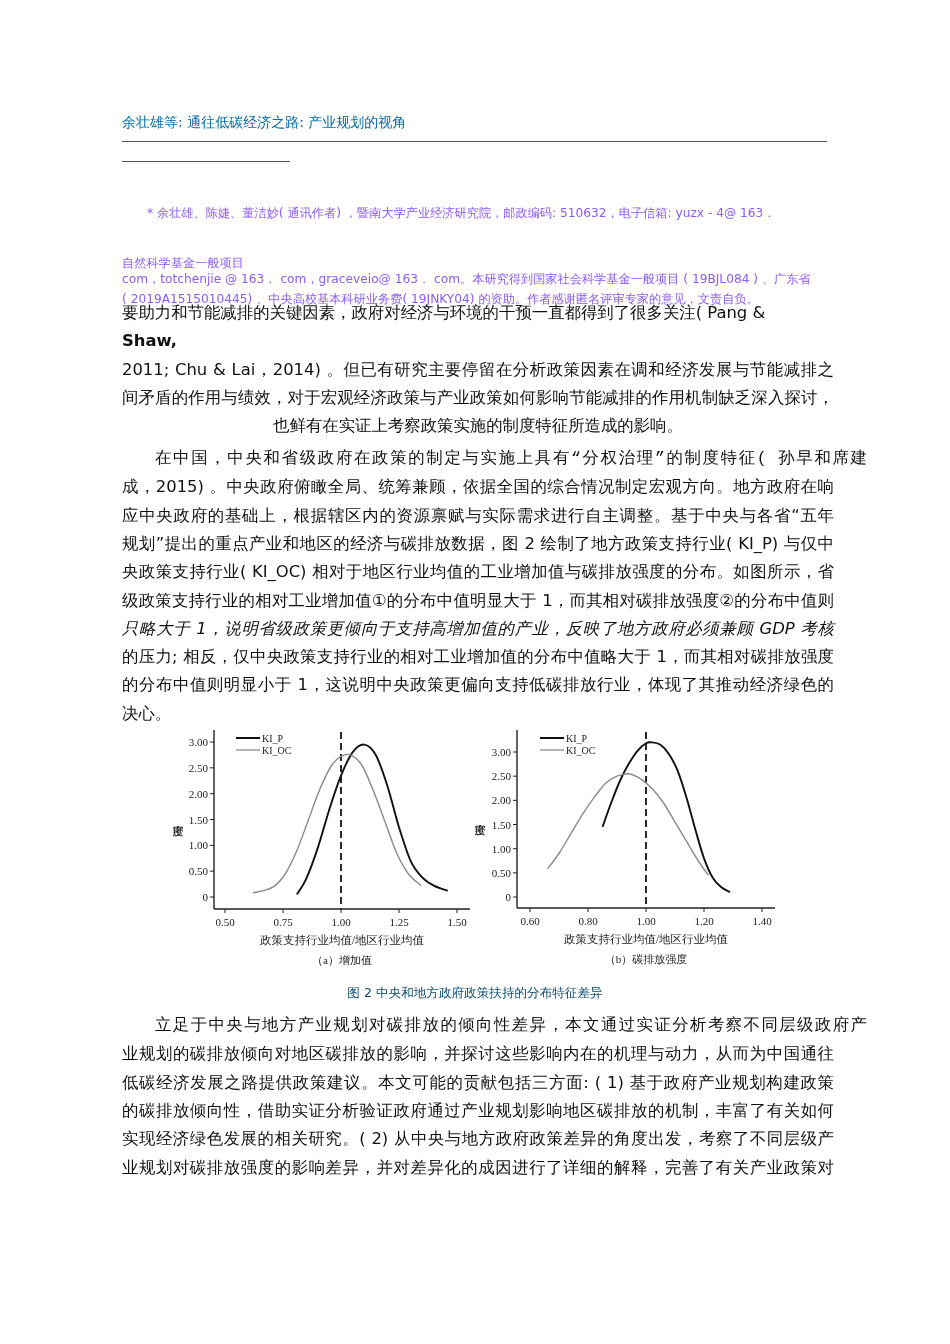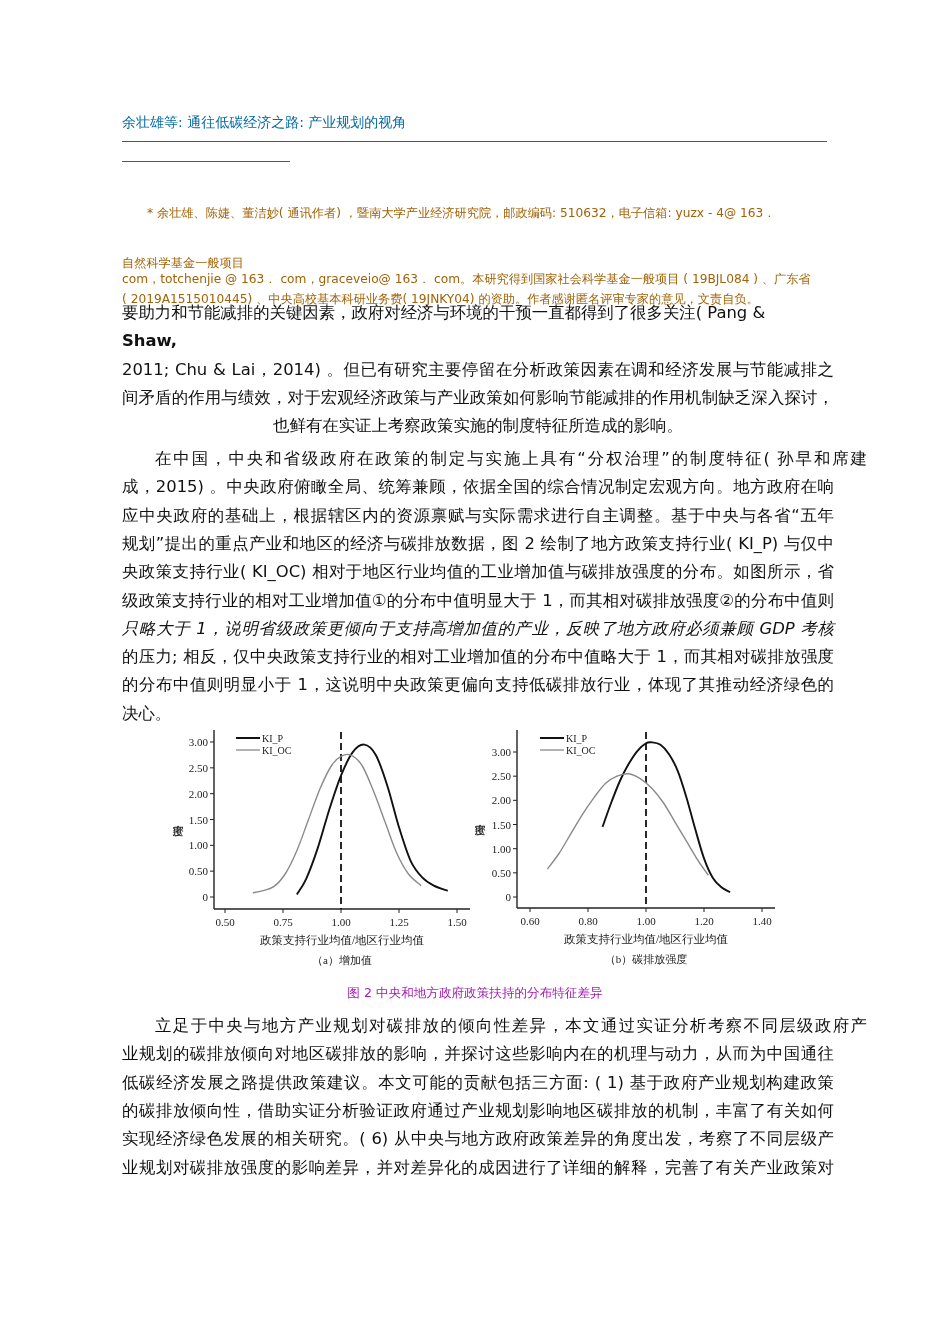--- a/index.html
+++ b/index.html
@@ -1,27 +1,27 @@
 <!DOCTYPE html>
 <html><head>
 <meta charset="utf-8">
 <style>
   html, body { margin:0; padding:0; background:#ffffff; }
   body { width:950px; height:1344px; position:relative; overflow:hidden;
          font-family:"DejaVu Sans", sans-serif; color:#111; }
   .running-head { position:absolute; left:122px; top:114px; font-size:14px; color:#0369a1; }
   .head-rule { position:absolute; left:122px; top:141px; width:705px; height:1px; background:#555; }
   .fn-rule { position:absolute; left:122px; top:161px; width:168px; height:1px; background:#555; }
-  .footnote { position:absolute; left:122px; width:710px; font-size:12.2px; color:#a16207; line-height:21px; }
+  .footnote { position:absolute; left:122px; width:710px; font-size:12.2px; color:#8b5cf6; line-height:21px; }
   .body-line { position:absolute; left:122px; width:712px; font-size:16.4px; line-height:28px; color:#111; white-space:nowrap; }
-  .indent { padding-left:33px; }
+  .indent { padding-left:33px;font-family:Liberation Mono, monospace; }
   .justify { text-align:justify; text-align-last:justify; white-space:normal; }
   .chart-wrap { position:absolute; }
   svg text { font-family:"Liberation Serif", serif; }
-  .fig-caption { position:absolute; left:0; width:950px; top:985px; text-align:center; font-size:12.6px; color:#a21caf; }
+  .fig-caption { position:absolute; left:0; width:950px; top:985px; text-align:center; font-size:12.6px; color:#0c4a6e; }
 </style>
 </head>
 <body>
 
 <div class="running-head">余壮雄等: 通往低碳经济之路: 产业规划的视角</div>
 <div class="head-rule"></div>
 <div class="fn-rule"></div>
 
 <div class="footnote" style="top:203px; padding-left:25px; width:690px;">* 余壮雄、陈婕、董洁妙( 通讯作者) ，暨南大学产业经济研究院，邮政编码: 510632，电子信箱: yuzx - 4@ 163．</div>
 <div class="footnote" style="top:229px;margin-top:40px;">com，totchenjie @ 163． com，graceveio@ 163． com。本研究得到国家社会科学基金一般项目 ( 19BJL084 ) 、广东省</div>
@@ -45,21 +45,21 @@
     <div class="body-line justify" style="top: 614.8px; font-style: italic;">只略大于 1，说明省级政策更倾向于支持高增加值的产业，反映了地方政府必须兼顾 GDP 考核</div>
     <div class="body-line justify" style="top: 643.1px;">的压力; 相反，仅中央政策支持行业的相对工业增加值的分布中值略大于 1，而其相对碳排放强度</div>
     <div class="body-line justify" style="top: 671.4px;">的分布中值则明显小于 1，这说明中央政策更偏向支持低碳排放行业，体现了其推动经济绿色的</div>
     <div class="body-line" style="top: 699.7px;">决心。</div>
   </div>
 <div id="para3">
     <div class="body-line indent justify" style="top: 1012px;">立足于中央与地方产业规划对碳排放的倾向性差异，本文通过实证分析考察不同层级政府产</div>
     <div class="body-line justify" style="top: 1040.3px;">业规划的碳排放倾向对地区碳排放的影响，并探讨这些影响内在的机理与动力，从而为中国通往</div>
     <div class="body-line justify" style="top: 1068.6px;">低碳经济发展之路提供政策建议。本文可能的贡献包括三方面: ( 1) 基于政府产业规划构建政策</div>
     <div class="body-line justify" style="top: 1096.9px;">的碳排放倾向性，借助实证分析验证政府通过产业规划影响地区碳排放的机制，丰富了有关如何</div>
-    <div class="body-line justify" style="top: 1125.2px;">实现经济绿色发展的相关研究。( 6) 从中央与地方政府政策差异的角度出发，考察了不同层级产</div>
+    <div class="body-line justify" style="top: 1125.2px;">实现经济绿色发展的相关研究。( 2) 从中央与地方政府政策差异的角度出发，考察了不同层级产</div>
     <div class="body-line justify" style="top: 1153.5px;">业规划对碳排放强度的影响差异，并对差异化的成因进行了详细的解释，完善了有关产业政策对</div>
   </div>
 
 <div class="chart-wrap" style="left:160px; top:725px;">
   <svg id="chart-a" width="320" height="250">
       <line x1="54" y1="5" x2="54" y2="184" stroke="#222" stroke-width="1.4"></line>
       <line x1="54" y1="184" x2="310" y2="184" stroke="#222" stroke-width="1.4"></line>
       <line x1="50" y1="172" x2="54" y2="172" stroke="#222" stroke-width="1"></line>
       <text x="48" y="176" text-anchor="end" font-size="11" fill="#222">0</text>
       <line x1="50" y1="146.16666666666666" x2="54" y2="146.16666666666666" stroke="#222" stroke-width="1"></line>

